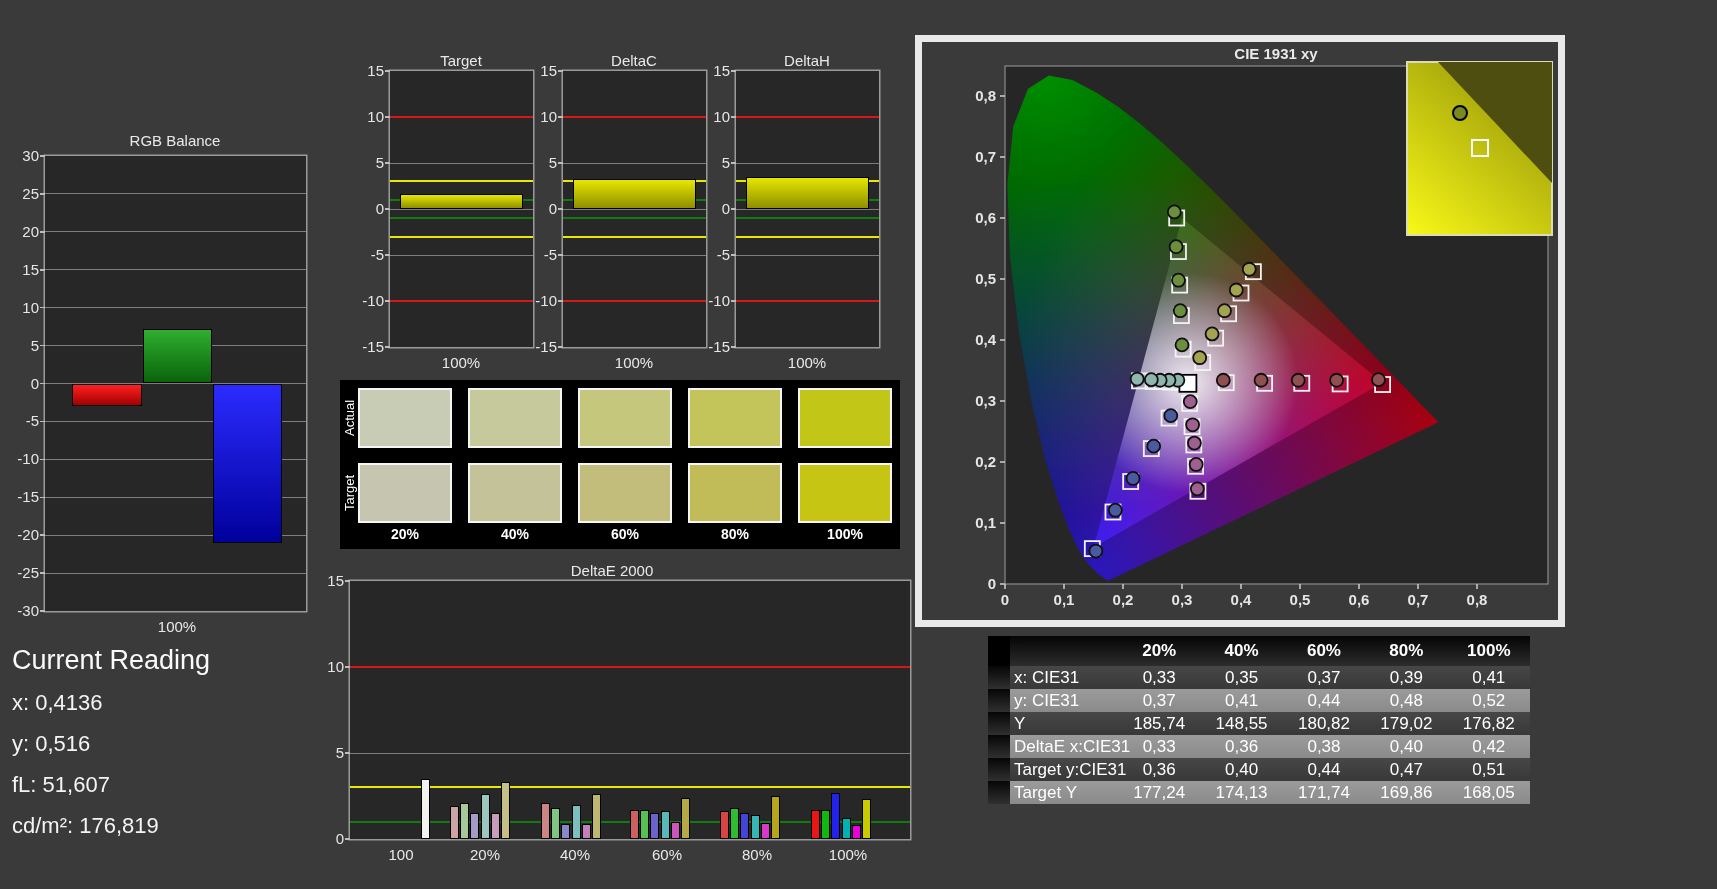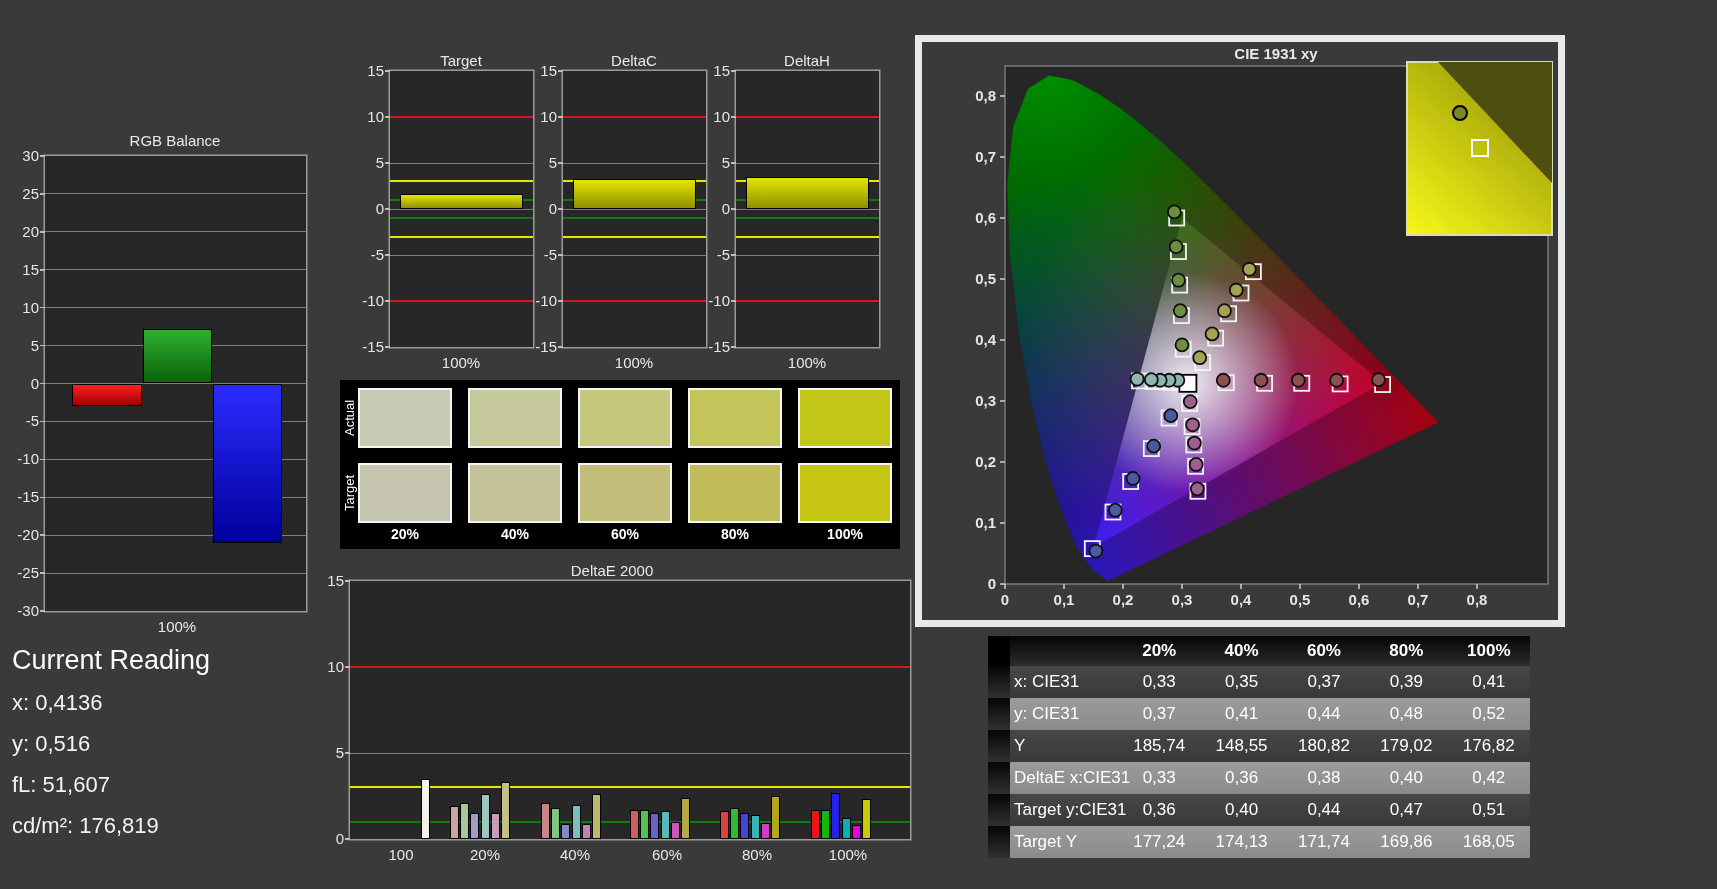--- a/index.html
+++ b/index.html
@@ -14,21 +14,21 @@
   .bar{position:absolute;border:1.5px solid #000;box-sizing:border-box;}
   .ctitle{position:absolute;text-align:center;font-size:15px;color:#e9e9e9;white-space:nowrap;}
   .xlab{position:absolute;text-align:center;font-size:15px;color:#e9e9e9;}
   .swpanel{position:absolute;left:340px;top:380px;width:560px;height:169px;background:#000;}
   .swrowlab{position:absolute;left:2px;width:16px;font-size:13px;color:#fff;
             writing-mode:vertical-rl;transform:rotate(180deg);text-align:center;}
   .swatch{position:absolute;width:94px;height:60px;border:2px solid #f5f5f5;box-sizing:border-box;}
   .swlab{position:absolute;width:80px;text-align:center;font-size:14px;font-weight:bold;color:#fff;}
   .cie-frame{position:absolute;left:915px;top:35px;width:636px;height:578px;border:7px solid #e9e9e9;background:#3a3a3a;font-weight:bold;}
   .mtable{position:absolute;left:988px;top:636px;width:542px;font-size:17px;color:#fff;}
-  .trow{display:grid;grid-template-columns:22px 108px repeat(5,82.4px);align-items:center;height:32px;}
+  .trow{display:grid;grid-template-columns:22px 108px repeat(5,82.4px);align-items:center;height:23px;}
   .trow.head{height:30px;font-weight:bold;background:linear-gradient(180deg,#050505,#2c2c2c);}
   .tcell{text-align:center;white-space:nowrap;}
   .tlabel{text-align:left;padding-left:4px;white-space:nowrap;}
   .tstrip{height:100%;background:linear-gradient(180deg,#060606,#303030);}
   .shade-dark{background:linear-gradient(180deg,#474747,#383838);}
   .shade-light{background:linear-gradient(180deg,#9b9b9b,#8a8a8a);}
   .reading{position:absolute;left:12px;top:645px;}
   .reading .head{font-size:27px;color:#fafafa;margin-bottom:14px;}
   .reading .line{font-size:22px;color:#f4f4f4;margin-bottom:15px;}
 </style>

